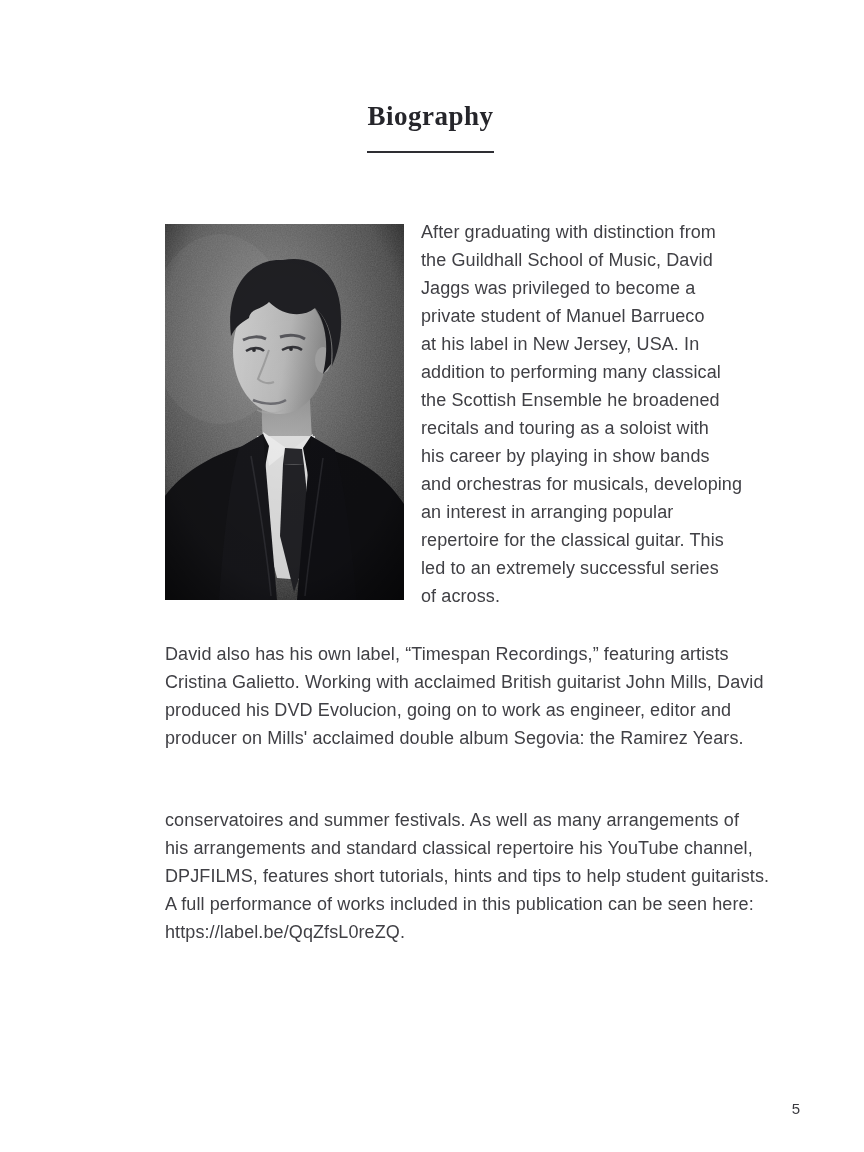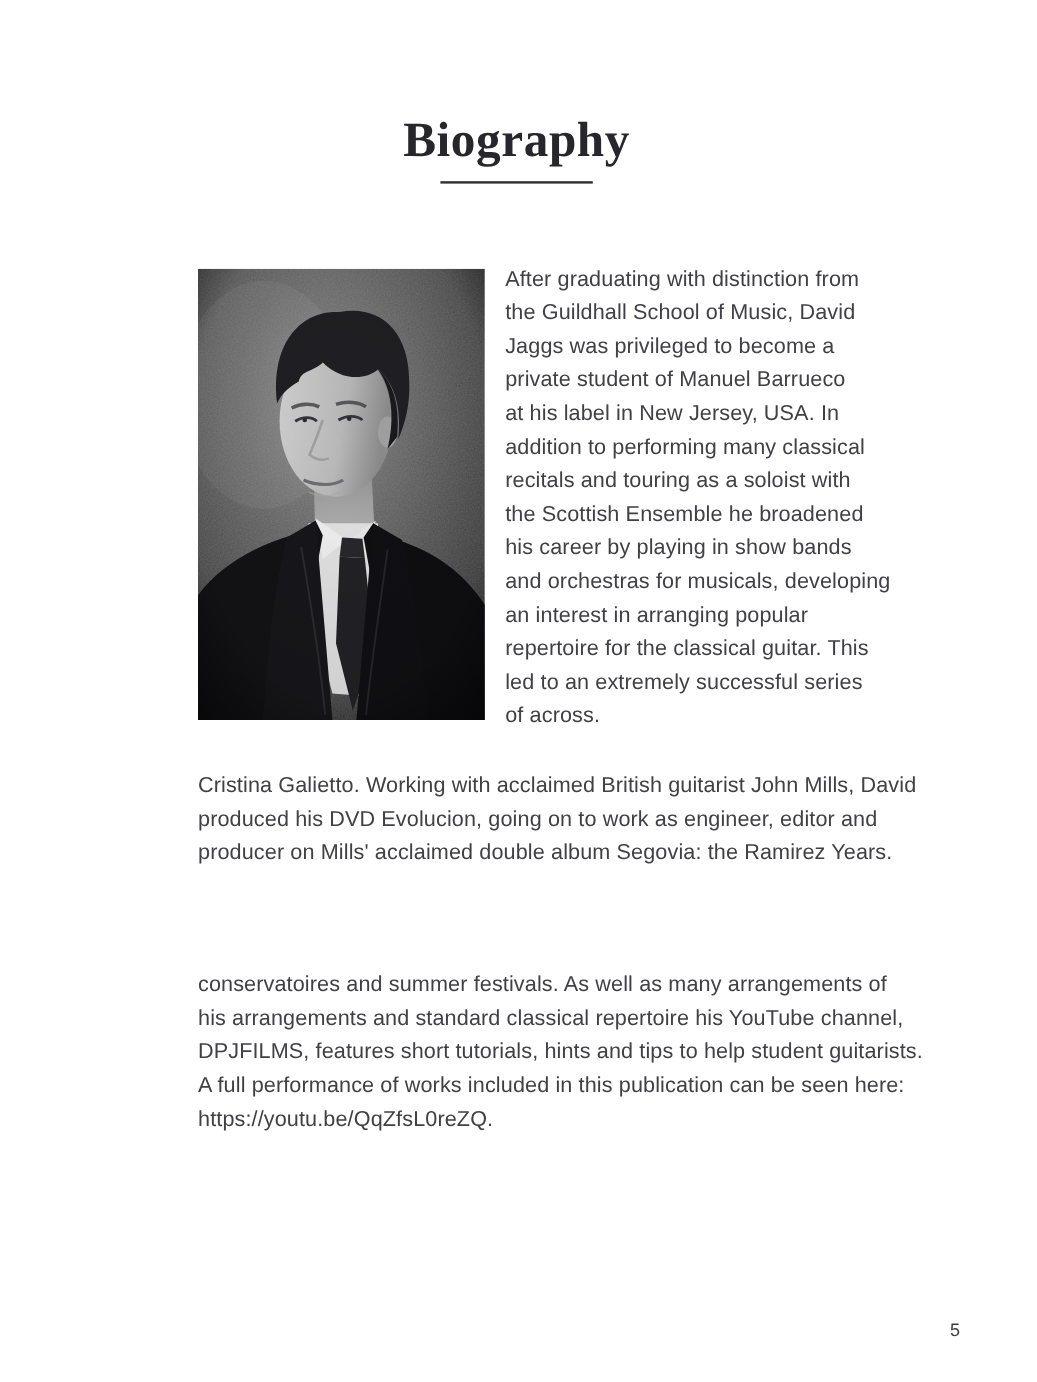--- a/index.html
+++ b/index.html
@@ -15,21 +15,21 @@
 
   .title-block {
     position: absolute;
     top: 94px; left: 155px; width: 551px;
     text-align: center;
   }
   .title-block h1 {
     margin: 0;
     font-family: "Liberation Serif", "DejaVu Serif", serif;
     font-weight: 700;
-    font-size: 41px;
+    font-size: 27px;
     line-height: 44px;
     letter-spacing: 0.5px;
     color: #26262b;
   }
   .title-rule {
     width: 127px; height: 2px;
     background: #2e2e33;
     margin: 13px auto 0;
   }
 
@@ -150,39 +150,40 @@
     </svg>
   </figure>
 
   <div class="para para-1">
       <div class="line"><span>After graduating with distinction from</span></div>
       <div class="line"><span>the Guildhall School of Music, David</span></div>
       <div class="line"><span>Jaggs was privileged to become a</span></div>
       <div class="line"><span>private student of Manuel Barrueco</span></div>
       <div class="line"><span>at his label in New Jersey, USA. In</span></div>
       <div class="line"><span>addition to performing many classical</span></div>
+      <div class="line"><span>the Scottish Ensemble he broadened</span></div>
       <div class="line"><span>recitals and touring as a soloist with</span></div>
-      <div class="line"><span>the Scottish Ensemble he broadened</span></div>
       <div class="line"><span>his career by playing in show bands</span></div>
       <div class="line"><span>and orchestras for musicals, developing</span></div>
       <div class="line"><span>an interest in arranging popular</span></div>
       <div class="line"><span>repertoire for the classical guitar. This</span></div>
       <div class="line"><span>led to an extremely successful series</span></div>
       <div class="line"><span>of across.</span></div>
     </div>
 
   <div class="para para-2">
+      <div class="line"><span>David also has his own label, “Timespan Recordings,” featuring artists</span></div>
       <div class="line"><span>Cristina Galietto. Working with acclaimed British guitarist John Mills, David</span></div>
       <div class="line"><span>produced his DVD </span><span class="it">Evolucion</span><span>, going on to work as engineer, editor and</span></div>
       <div class="line"><span>producer on Mills' acclaimed double album </span><span class="it">Segovia: the Ramirez Years</span><span>.</span></div>
     </div>
 
   <div class="para para-3">
       <div class="line"><span>conservatoires and summer festivals. As well as many arrangements of</span></div>
       <div class="line"><span>his arrangements and standard classical repertoire his YouTube channel,</span></div>
       <div class="line"><span>DPJFILMS, features short tutorials, hints and tips to help student guitarists.</span></div>
       <div class="line"><span>A full performance of works included in this publication can be seen here:</span></div>
-      <div class="line"><span>https://youtu.be/QqZfsL0reZQ</span><span>.</span></div>
+      <div class="line"><span>https://label.be/QqZfsL0reZQ</span><span>.</span></div>
     </div>
 
   <div class="page-number">5</div>
 
 </div>
 
 </body></html>

